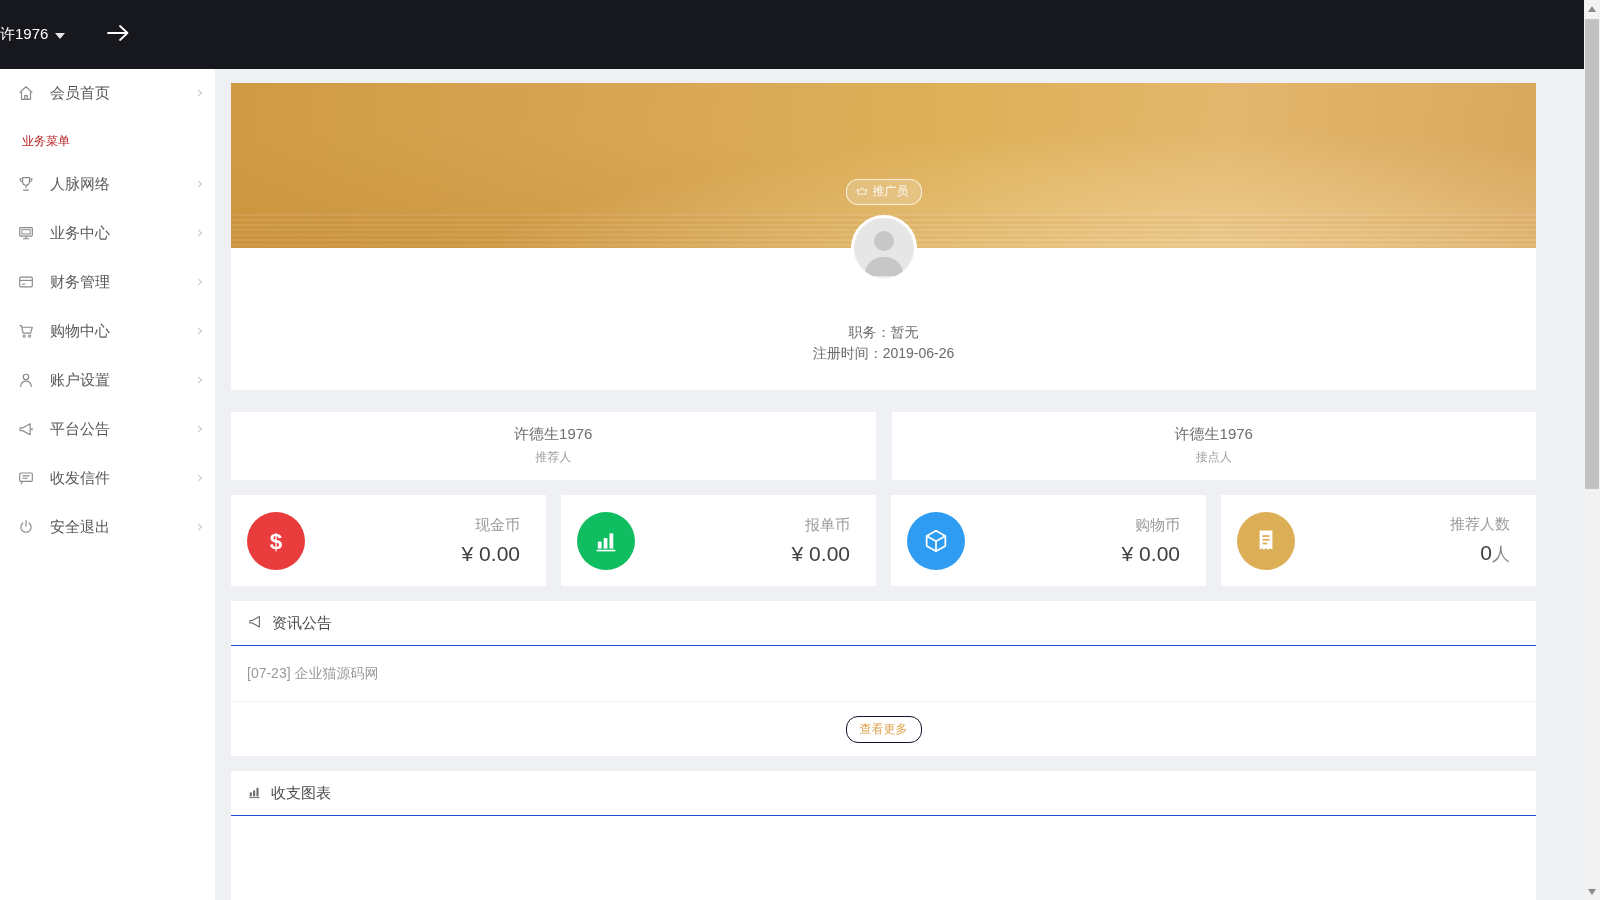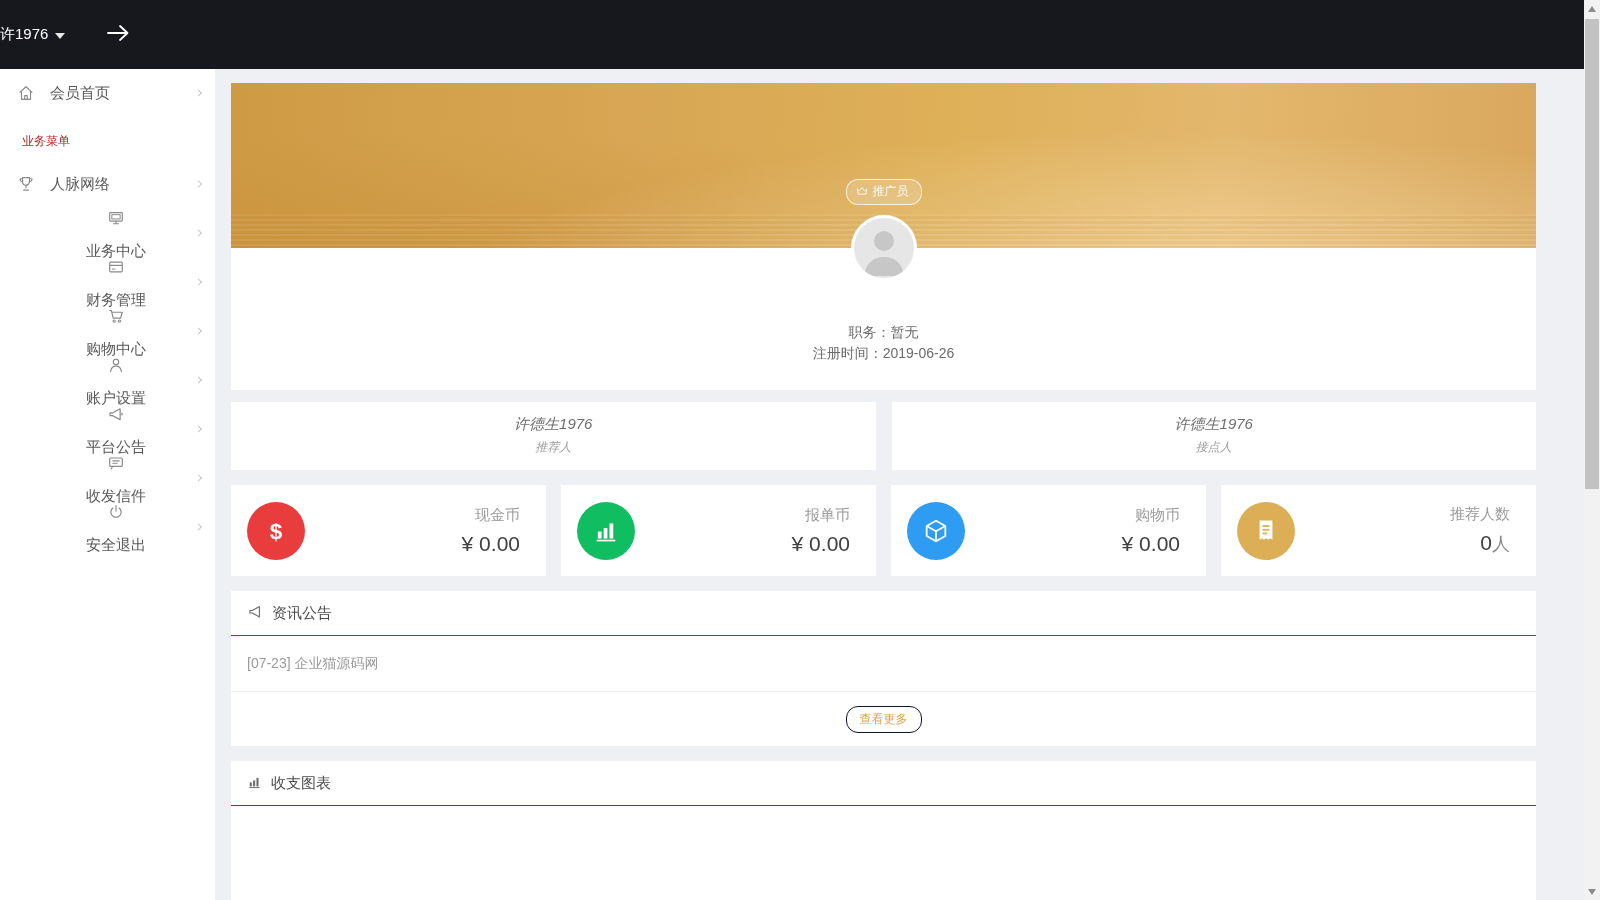--- a/index.html
+++ b/index.html
@@ -18,21 +18,21 @@
   .user-menu { display:flex; align-items:center; gap:7px; color:#fff; font-size:15px; cursor:pointer; }
   .caret { width:0; height:0; border-left:5px solid transparent; border-right:5px solid transparent; border-top:6px solid #e8e8e8; margin-top:2px; }
   .logout-btn { background:none; border:none; cursor:pointer; display:flex; align-items:center; }
 
   
   .sidebar { position:absolute; left:0; top:69px; width:215px; height:831px; background:#fff; }
   .side-item {
     height:48px; display:flex; align-items:center; gap:15px;
     padding-left:17px; font-size:15px; color:#595959; position:relative; cursor:pointer;
   }
-  .side-item + .side-item { margin-top:1px;flex-direction:column; }
+  .side-item + .side-item { margin-top:1px; }
   .side-item .chev {
     position:absolute; right:14px; top:50%; width:5px; height:5px;
     border-top:1px solid #c6c6c6; border-right:1px solid #c6c6c6;
     transform:translateY(-50%) rotate(45deg);
   }
   .side-section { padding:16px 0 10px 14px; font-size:12px; color:#b91c1c;margin-left:8px; }
   .sicon { width:18px; height:18px; flex:0 0 18px; }
   .sicon svg { display:block; }
 
   
@@ -60,21 +60,21 @@
     color:rgba(255,255,255,0.92); font-size:12px; white-space:nowrap;justify-content:center;
   }
   .avatar {
     position:absolute; left:50%; bottom:-33px; transform:translateX(-50%);
     width:66px; height:66px; border-radius:50%; background:#e6e6e6;
     border:3px solid #fff; overflow:hidden;
   }
   .profile-info { text-align:center; padding:74px 0 26px; font-size:14px; color:#6b6b6b; line-height:21px; }
 
   
-  .relations { display:flex; gap:16px; margin-top:12px;font-style:italic; }
+  .relations { display:flex; gap:16px; margin-top:22px; }
   .rel-cell { flex:1; background:#fff; text-align:center; padding:13px 0 14px; cursor:default; }
   .rel-name { font-size:15px; color:#6e6e6e; }
   .rel-role { font-size:12px; color:#9e9e9e; margin-top:5px; }
 
   
   .stats-row { display:flex; gap:15px; margin-top:15px; }
   .stat-card { flex:1; background:#fff; height:91px; display:flex; align-items:center; padding:0 26px 0 16px; }
   .stat-icon {
     width:58px; height:58px; border-radius:50%; display:flex;
     align-items:center; justify-content:center; color:#fff; flex:0 0 58px;

